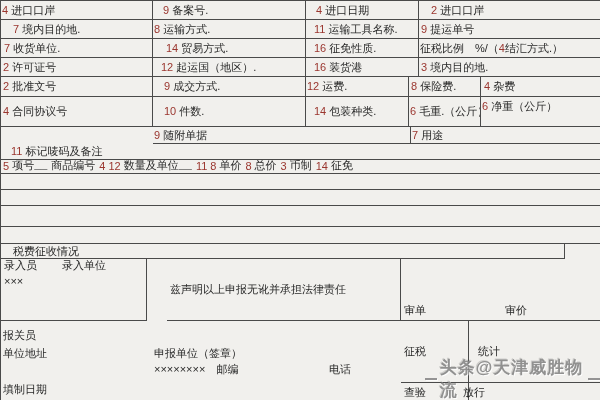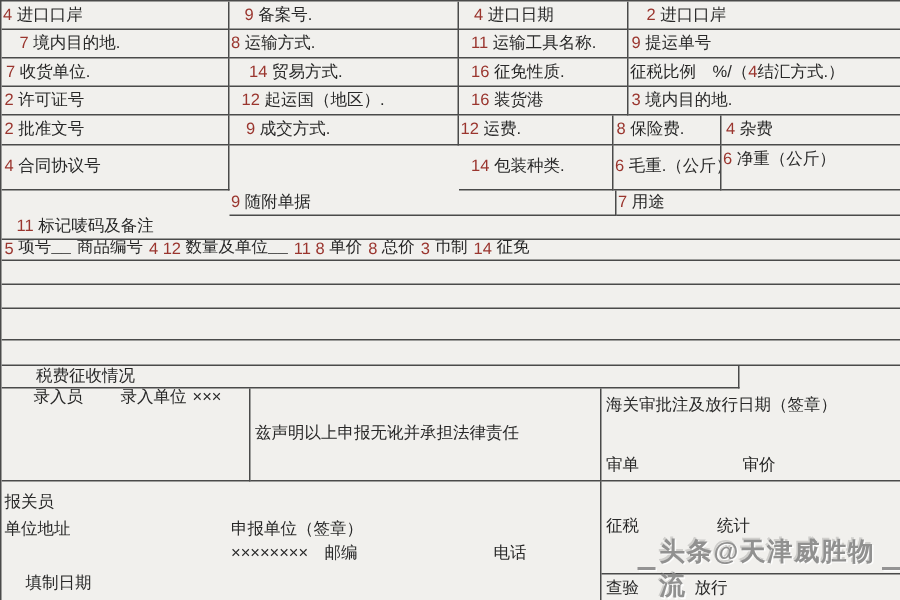--- a/index.html
+++ b/index.html
@@ -122,20 +122,24 @@
   </div>
   <div class="cell" style="left:480px;top:76px;width:120px;height:20px;padding-left:3px">
     <span class="num">4</span>
     <span>杂费</span>
   </div>
 
   <div class="cell" style="left:0;top:96px;width:152px;height:30px;padding-left:2px">
     <span class="num">4</span>
     <span>合同协议号</span>
   </div>
+  <div class="cell" style="left:152px;top:96px;width:153px;height:30px;padding-left:11px">
+    <span class="num">10</span>
+    <span>件数.</span>
+  </div>
   <div class="cell" style="left:305px;top:96px;width:103px;height:30px;padding-left:8px">
     <span class="num">14</span>
     <span>包装种类.</span>
   </div>
   <div class="cell" style="left:408px;top:96px;width:72px;height:30px;padding-left:1px">
     <span class="num">6</span>
     <span>毛重.（公斤）</span>
   </div>
   <div class="cell top-align" style="left:480px;top:96px;width:120px;height:30px;padding-left:1px">
     <span class="num">6</span>
@@ -172,47 +176,46 @@
     <span class="tseg">币制</span>
     <span class="num">14</span>
     <span class="tseg">征免</span>
   </div>
 
   <div class="cell" style="left:0;top:173px;width:600px;height:16px"></div>
   <div class="cell" style="left:0;top:189px;width:600px;height:16px"></div>
   <div class="cell" style="left:0;top:205px;width:600px;height:21px"></div>
   <div class="cell" style="left:0;top:226px;width:600px;height:17px"></div>
 
-  <div class="cell" style="left:0;top:243px;width:492px;height:15px;padding-left:23px">
+  <div class="cell" style="left:0;top:243px;width:564px;height:15px;padding-left:12px">
     <span>税费征收情况</span>
   </div>
 
-  <div class="cell" style="left:0;top:258px;width:166px;height:62px;padding-left:3px;flex-direction:row;align-items:flex-start;justify-content:center;gap:4px">
+  <div class="cell" style="left:0;top:258px;width:146px;height:62px;padding-left:3px;flex-direction:column;align-items:flex-start;gap:4px">
     <div>
       <span>录入员</span>
       <span style="margin-left:22px">录入单位</span>
     </div>
     <div>×××</div>
   </div>
   <div class="cell" style="left:166px;top:258px;width:234px;height:62px;padding-left:3px">
     <span>兹声明以上申报无讹并承担法律责任</span>
   </div>
   <div class="cell" style="left:400px;top:258px;width:200px;height:62px">
-    <span class="free" style="left:3px;top:5px">海关审批注及放行日期（签章）</span>
     <span class="free" style="left:3px;bottom:4px">审单</span>
-    <span class="free" style="left:94px;bottom:4px">审价</span>
-  </div>
-
-  <div class="cell" style="left:0;top:320px;width:400px;height:80px">
+    <span class="free" style="left:104px;bottom:4px">审价</span>
+  </div>
+
+  <div class="cell" style="left:0;top:320px;width:468px;height:80px">
     <span class="free" style="left:2px;top:8px">报关员</span>
     <span class="free" style="left:2px;top:26px">单位地址</span>
     <span class="free" style="left:153px;top:26px">申报单位（签章）</span>
     <span class="free" style="left:153px;top:42px">××××××××　邮编</span>
     <span class="free" style="left:328px;top:42px">电话</span>
-    <span class="free" style="left:16px;top:62px">填制日期</span>
+    <span class="free" style="left:2px;top:62px">填制日期</span>
   </div>
   <div class="cell" style="left:400px;top:382px;width:200px;height:18px">
     <span class="free" style="left:3px;top:3px">查验</span>
     <span class="free" style="left:62px;top:3px">放行</span>
   </div>
   <div class="cell" style="left:400px;top:320px;width:200px;height:62px">
     <span class="free" style="left:3px;top:24px">征税</span>
     <span class="free" style="left:77px;top:24px">统计</span>
   </div>
 

